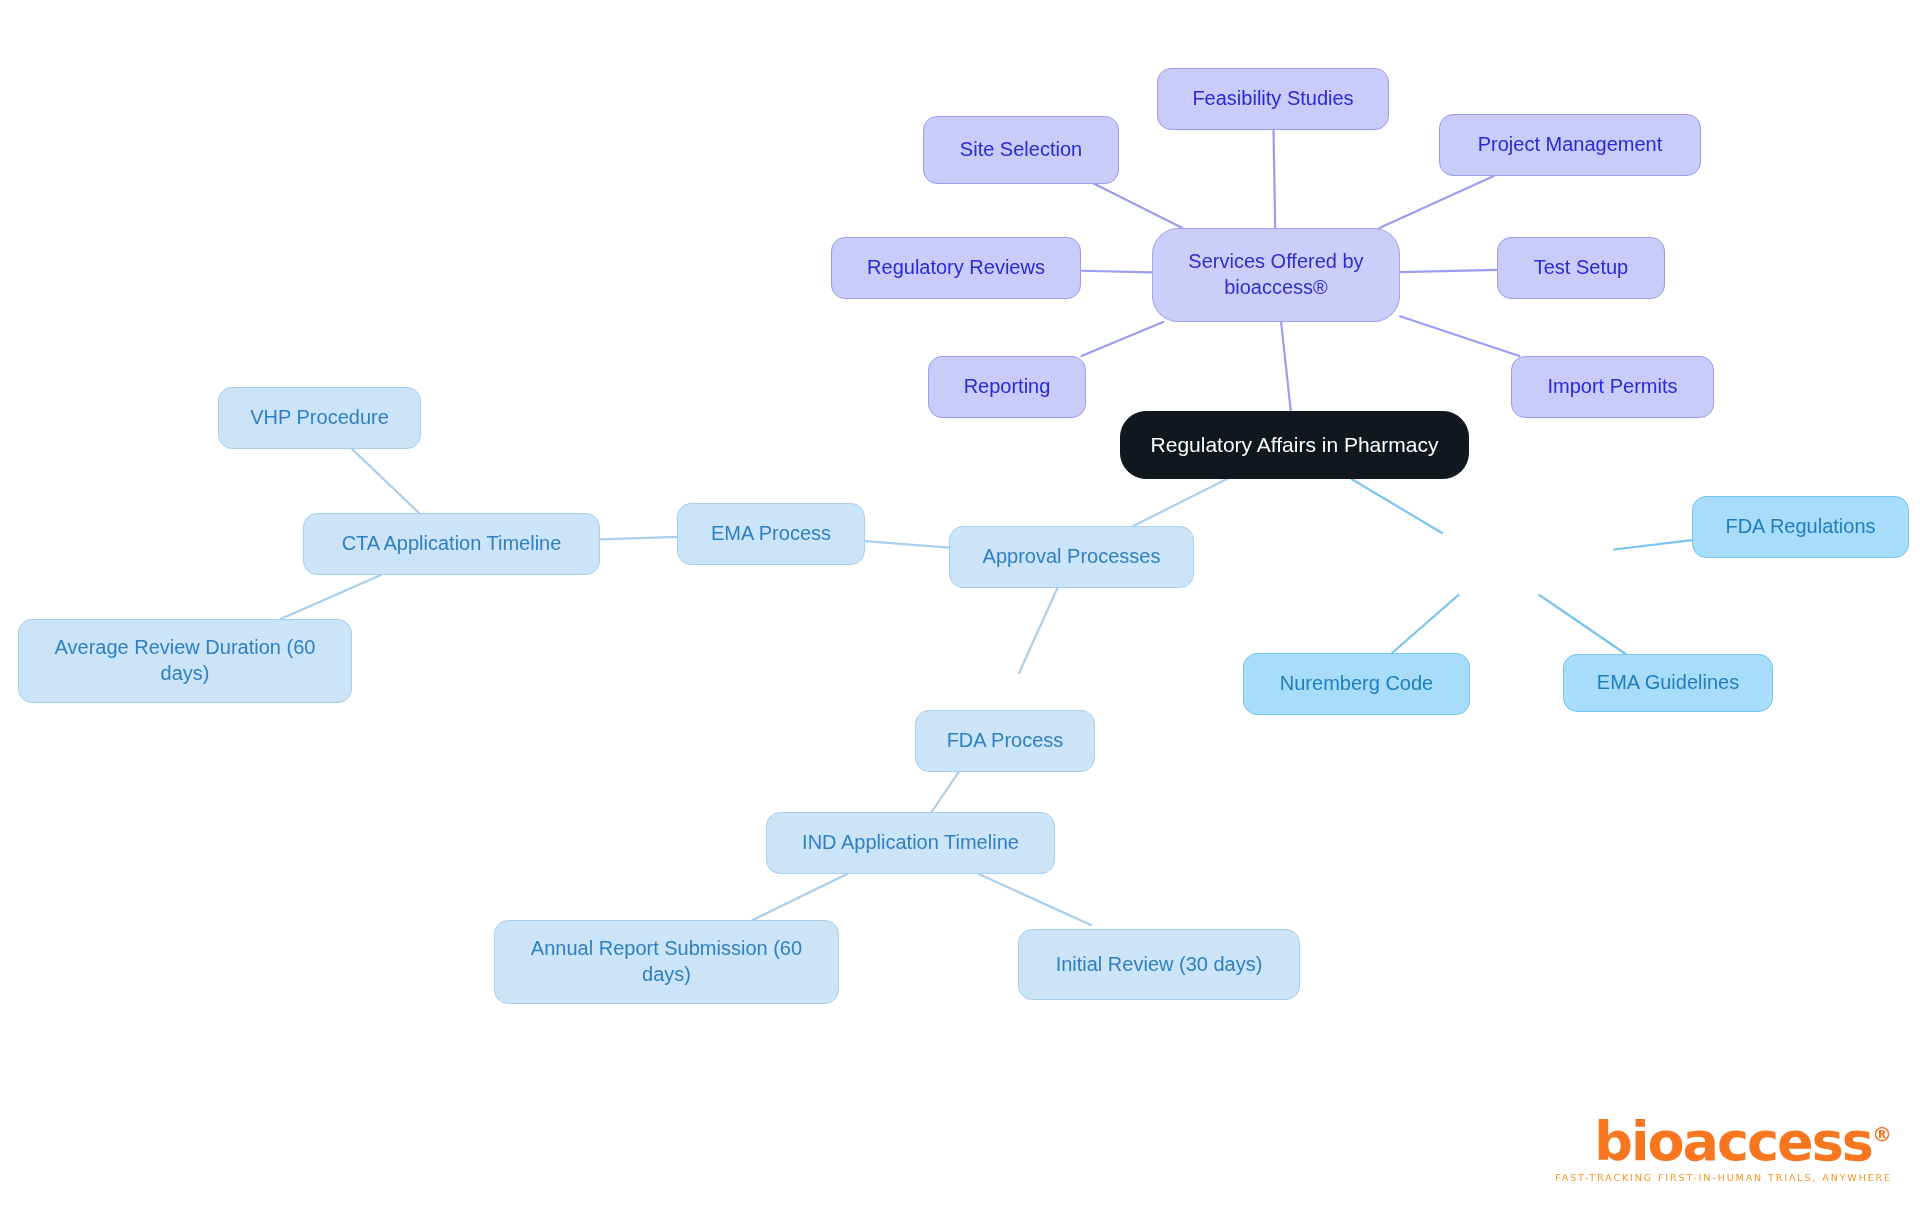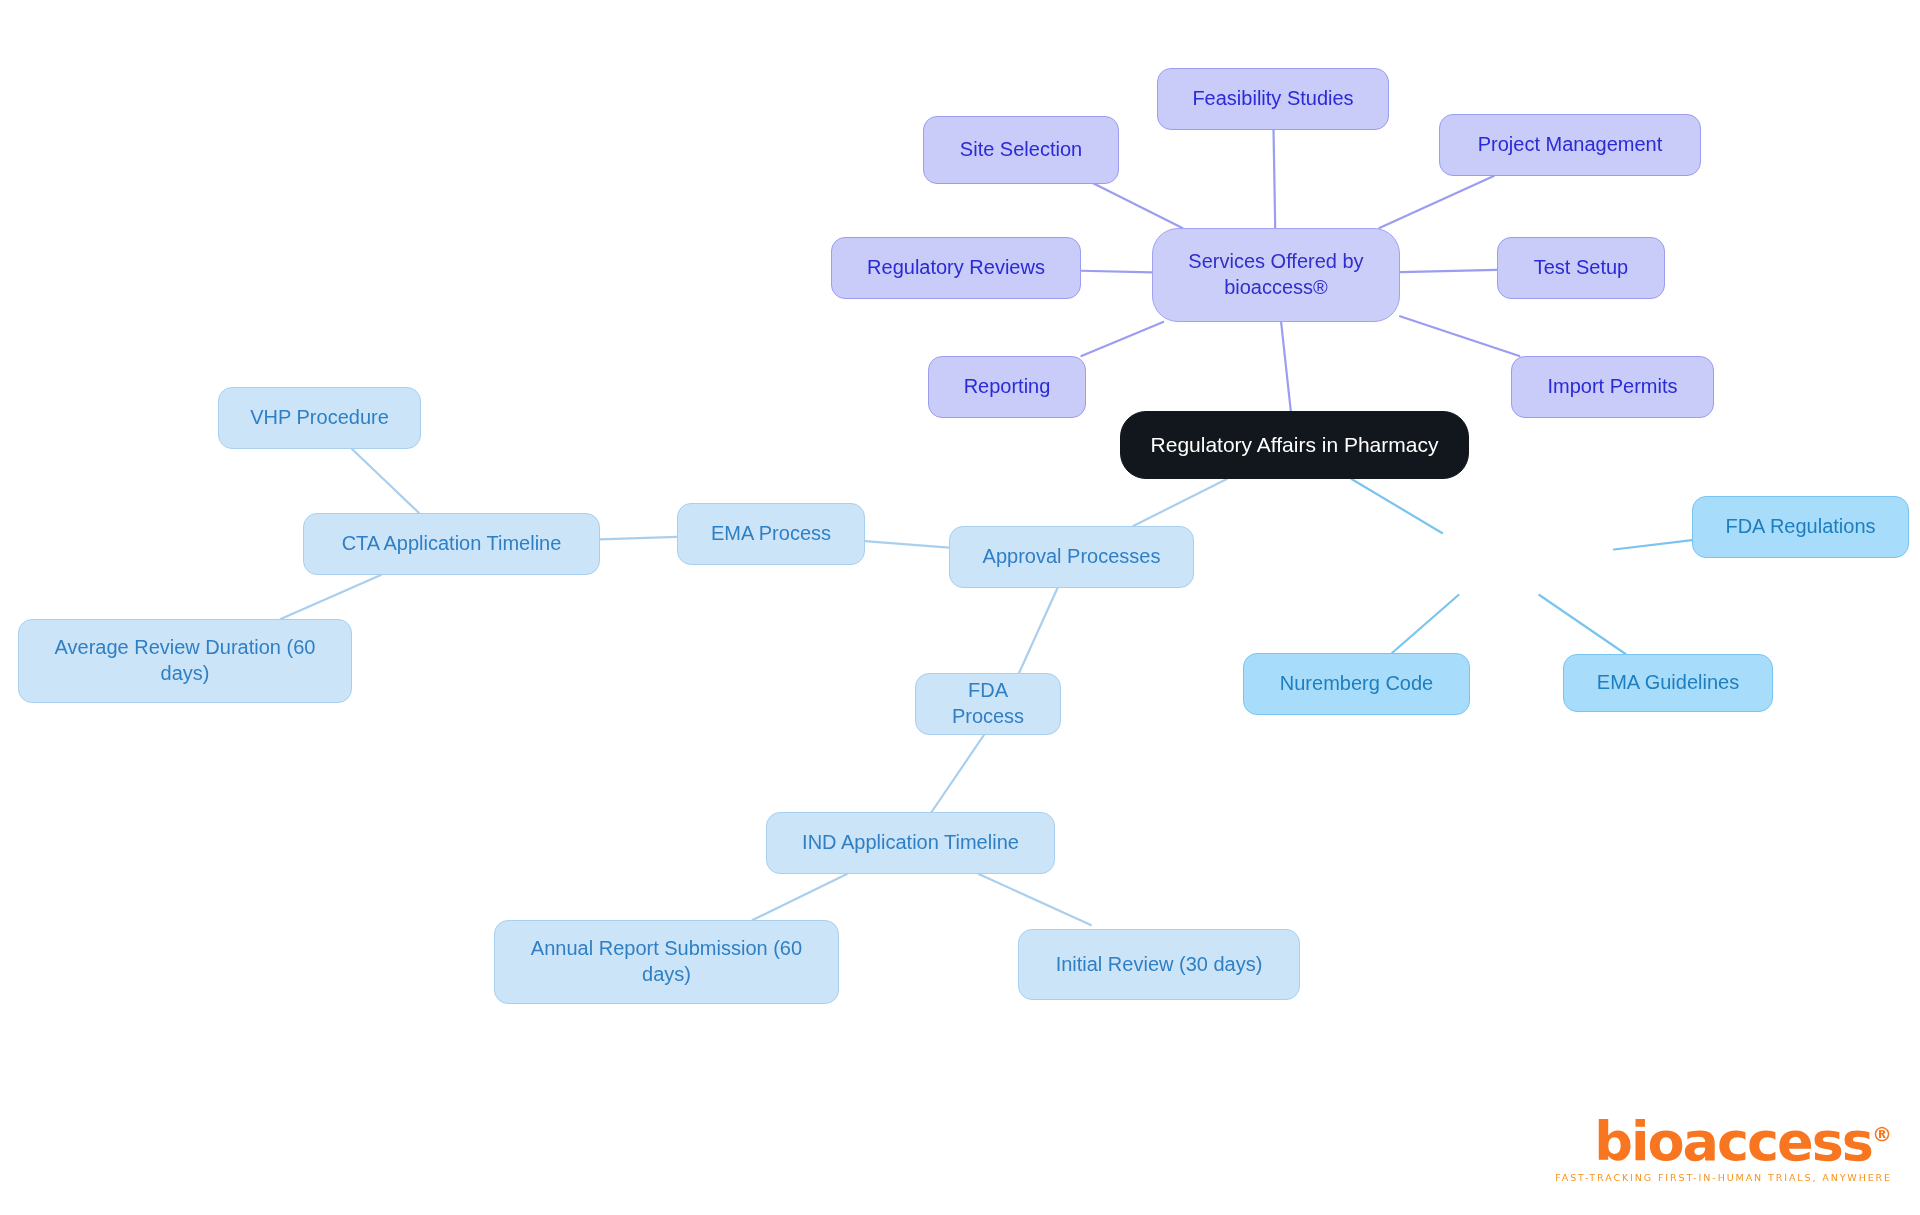--- a/index.html
+++ b/index.html
@@ -178,21 +178,21 @@
 
   <div class="node blue" style="left:218px; top:387px; width:203px; height:62px;">
     <span>VHP Procedure</span>
   </div>
 
   <div class="node blue" style="left:18px; top:619px; width:334px; height:84px;">
     <span>Average Review Duration (60
 days)</span>
   </div>
 
-  <div class="node blue" style="left:915px; top:673px; width:146px; height:62px;justify-content:center;">
+  <div class="node blue" style="left:915px; top:710px; width:180px; height:62px;justify-content:center;">
     <span>FDA Process</span>
   </div>
 
   <div class="node blue" style="left:766px; top:812px; width:289px; height:62px;">
     <span>IND Application Timeline</span>
   </div>
 
   <div class="node blue" style="left:494px; top:920px; width:345px; height:84px;">
     <span>Annual Report Submission (60
 days)</span>

